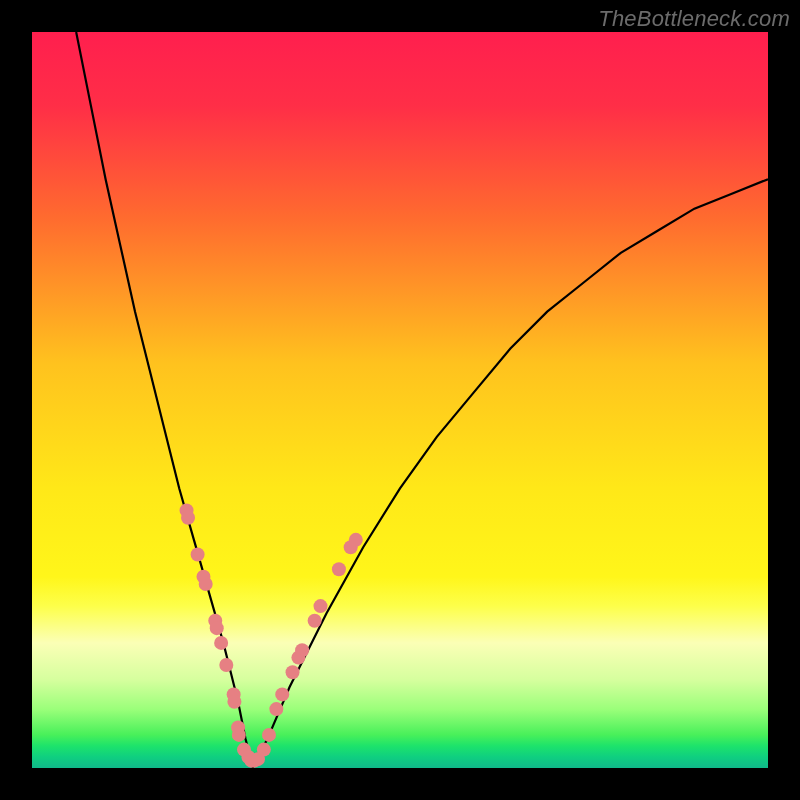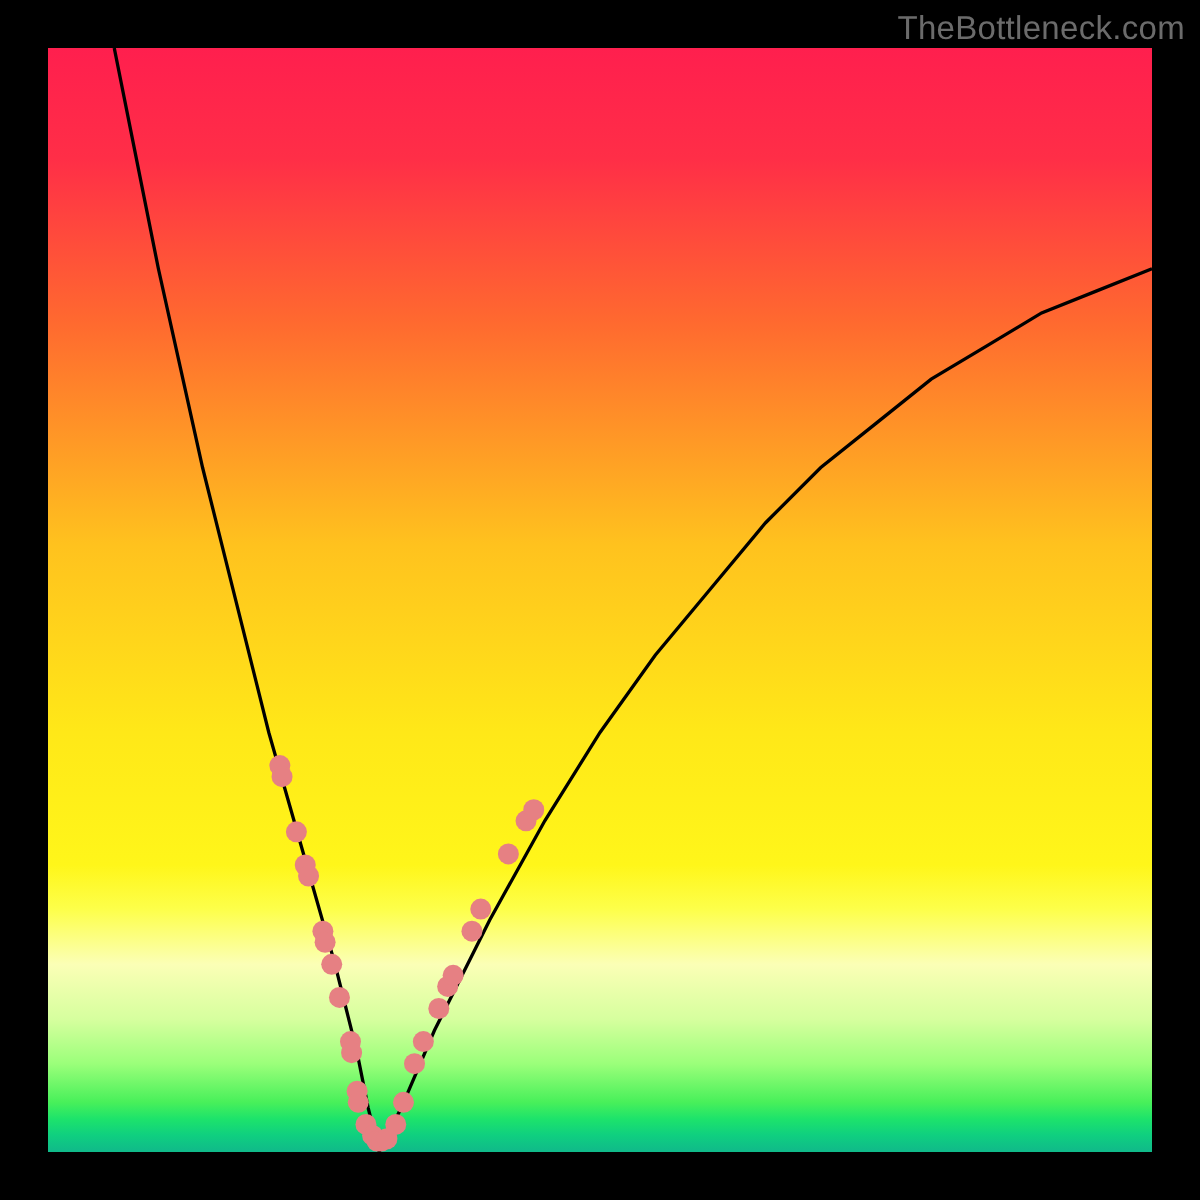--- a/index.html
+++ b/index.html
@@ -11,20 +11,21 @@
     background: #000;
     font-family: Arial, Helvetica, sans-serif;
   }
   .frame {
     position: absolute;
     left: 0;
     top: 0;
     width: 800px;
     height: 788px;
     background: #000;
+    font-style: italic;
   }
   .plot-area {
     position: absolute;
     left: 32px;
     top: 32px;
     width: 736px;
     height: 736px;
     overflow: hidden;
   }
   .gradient {

